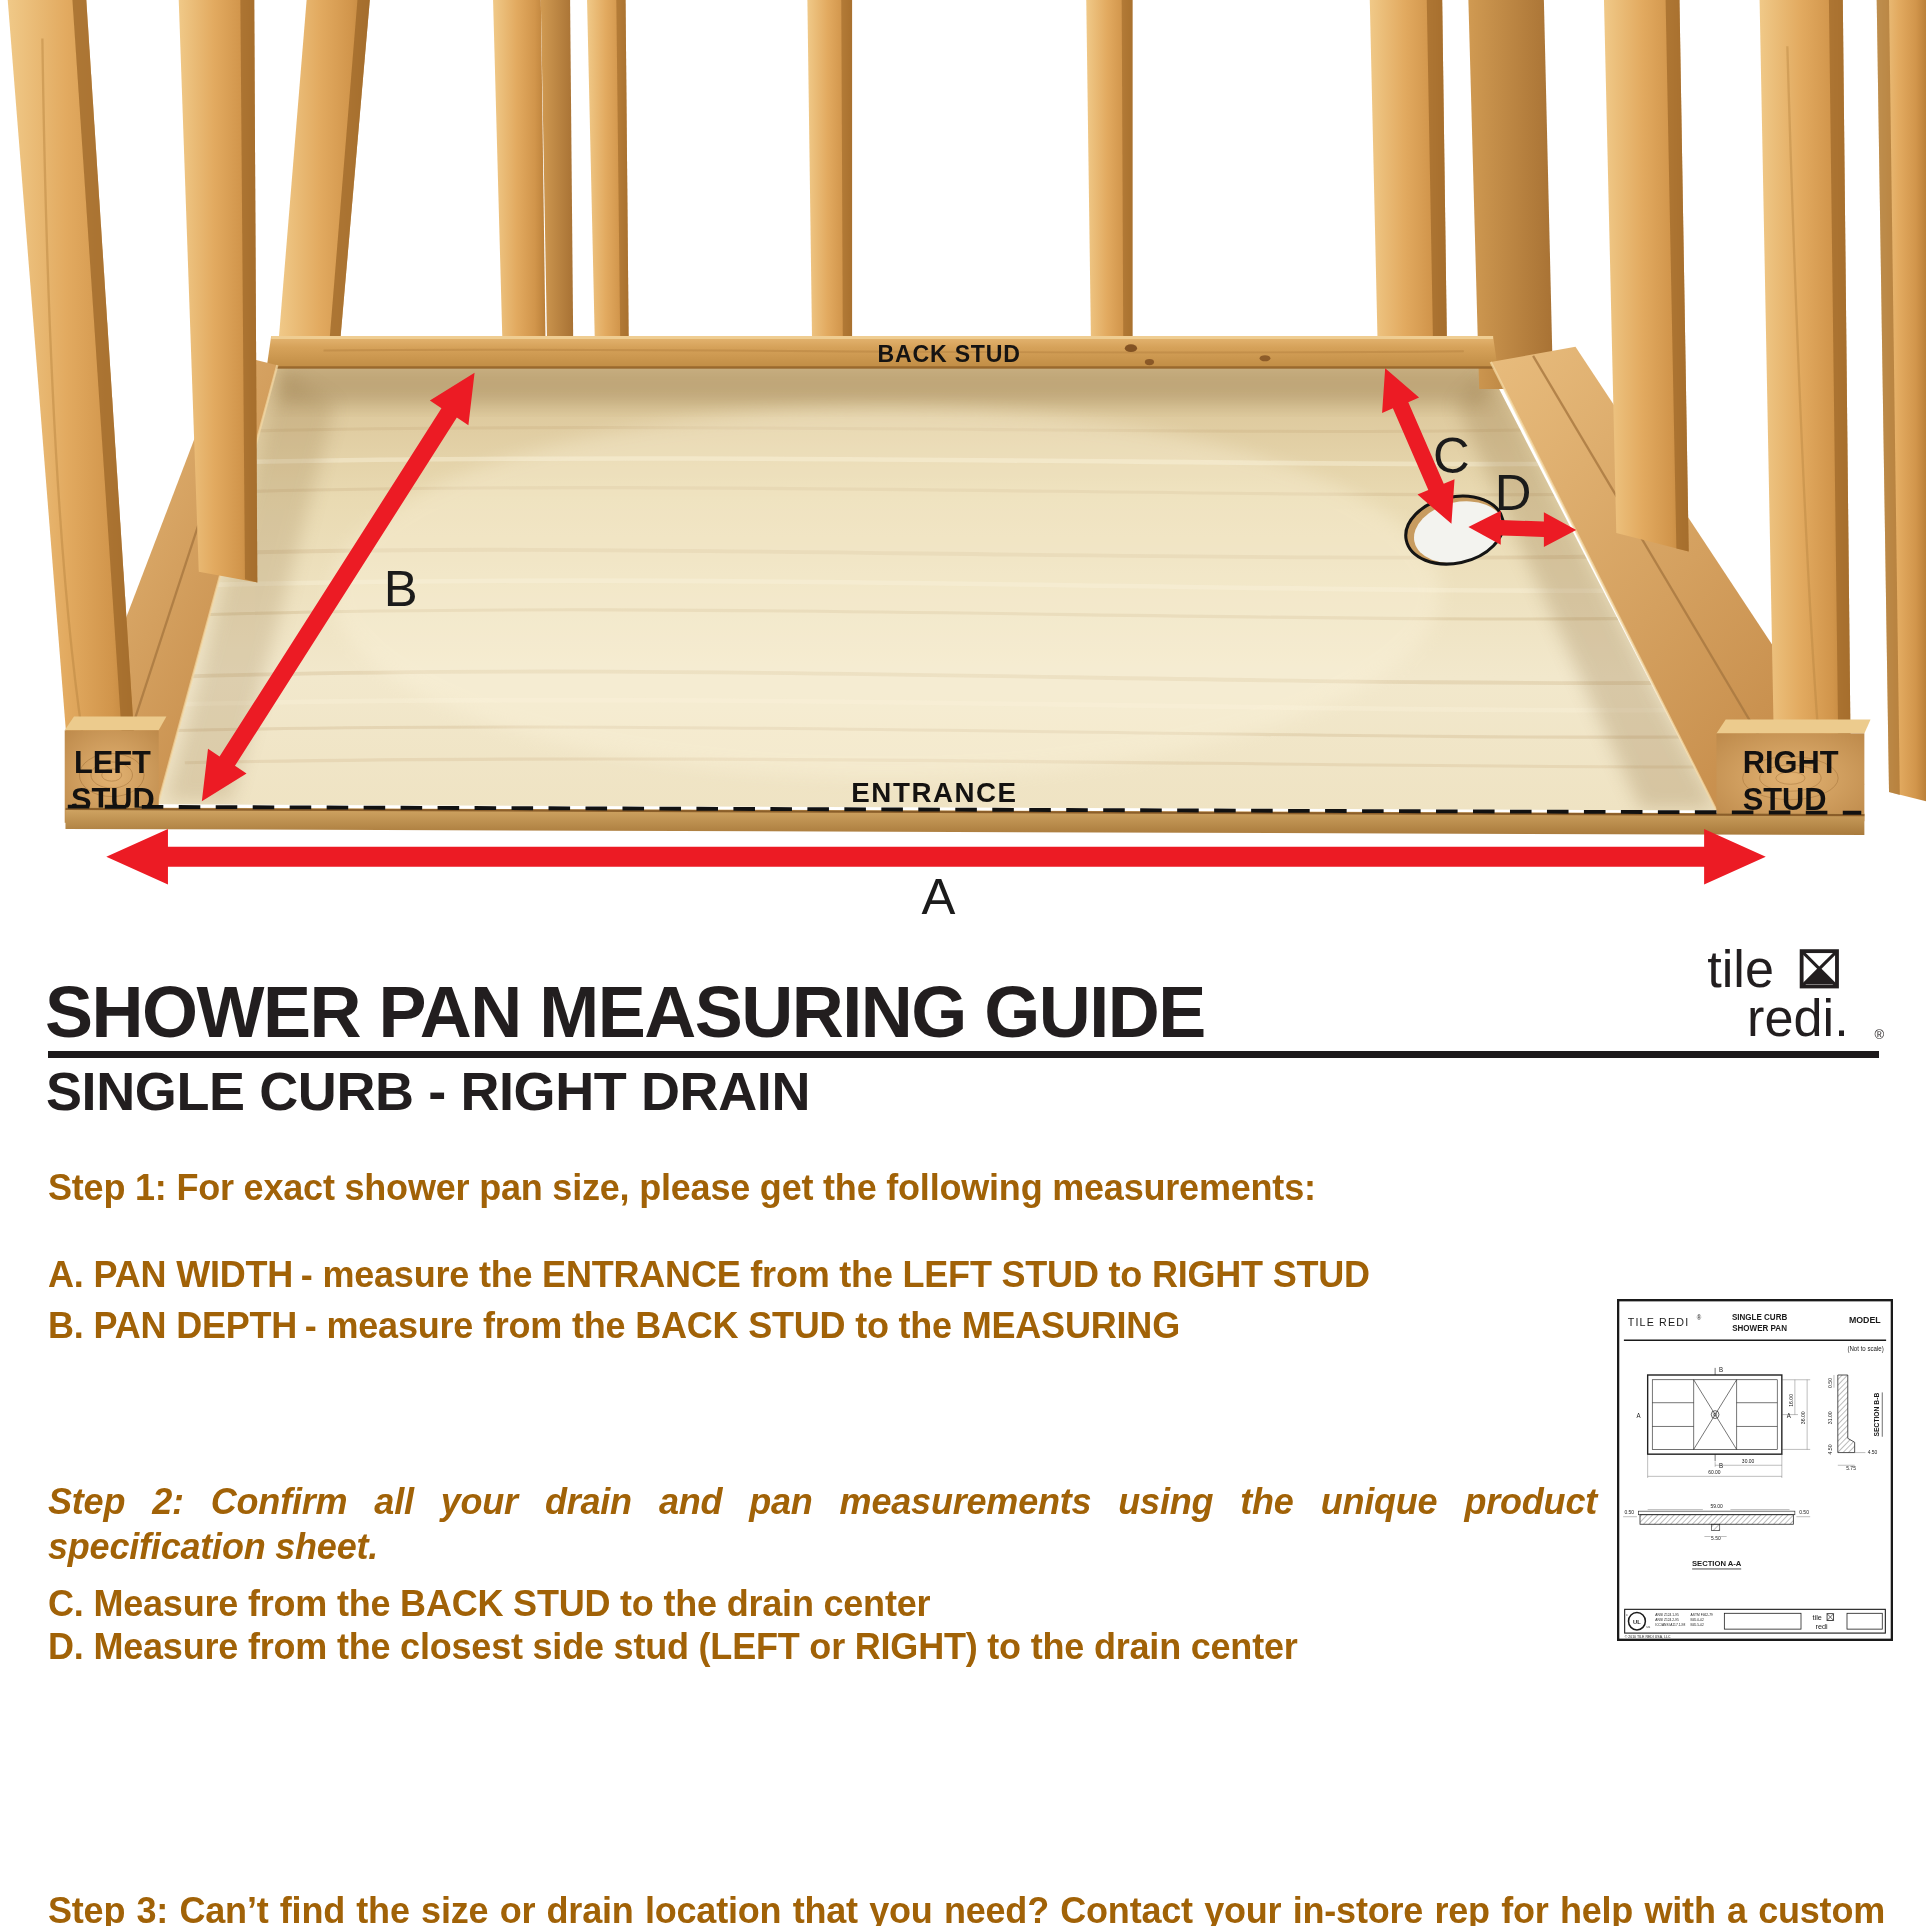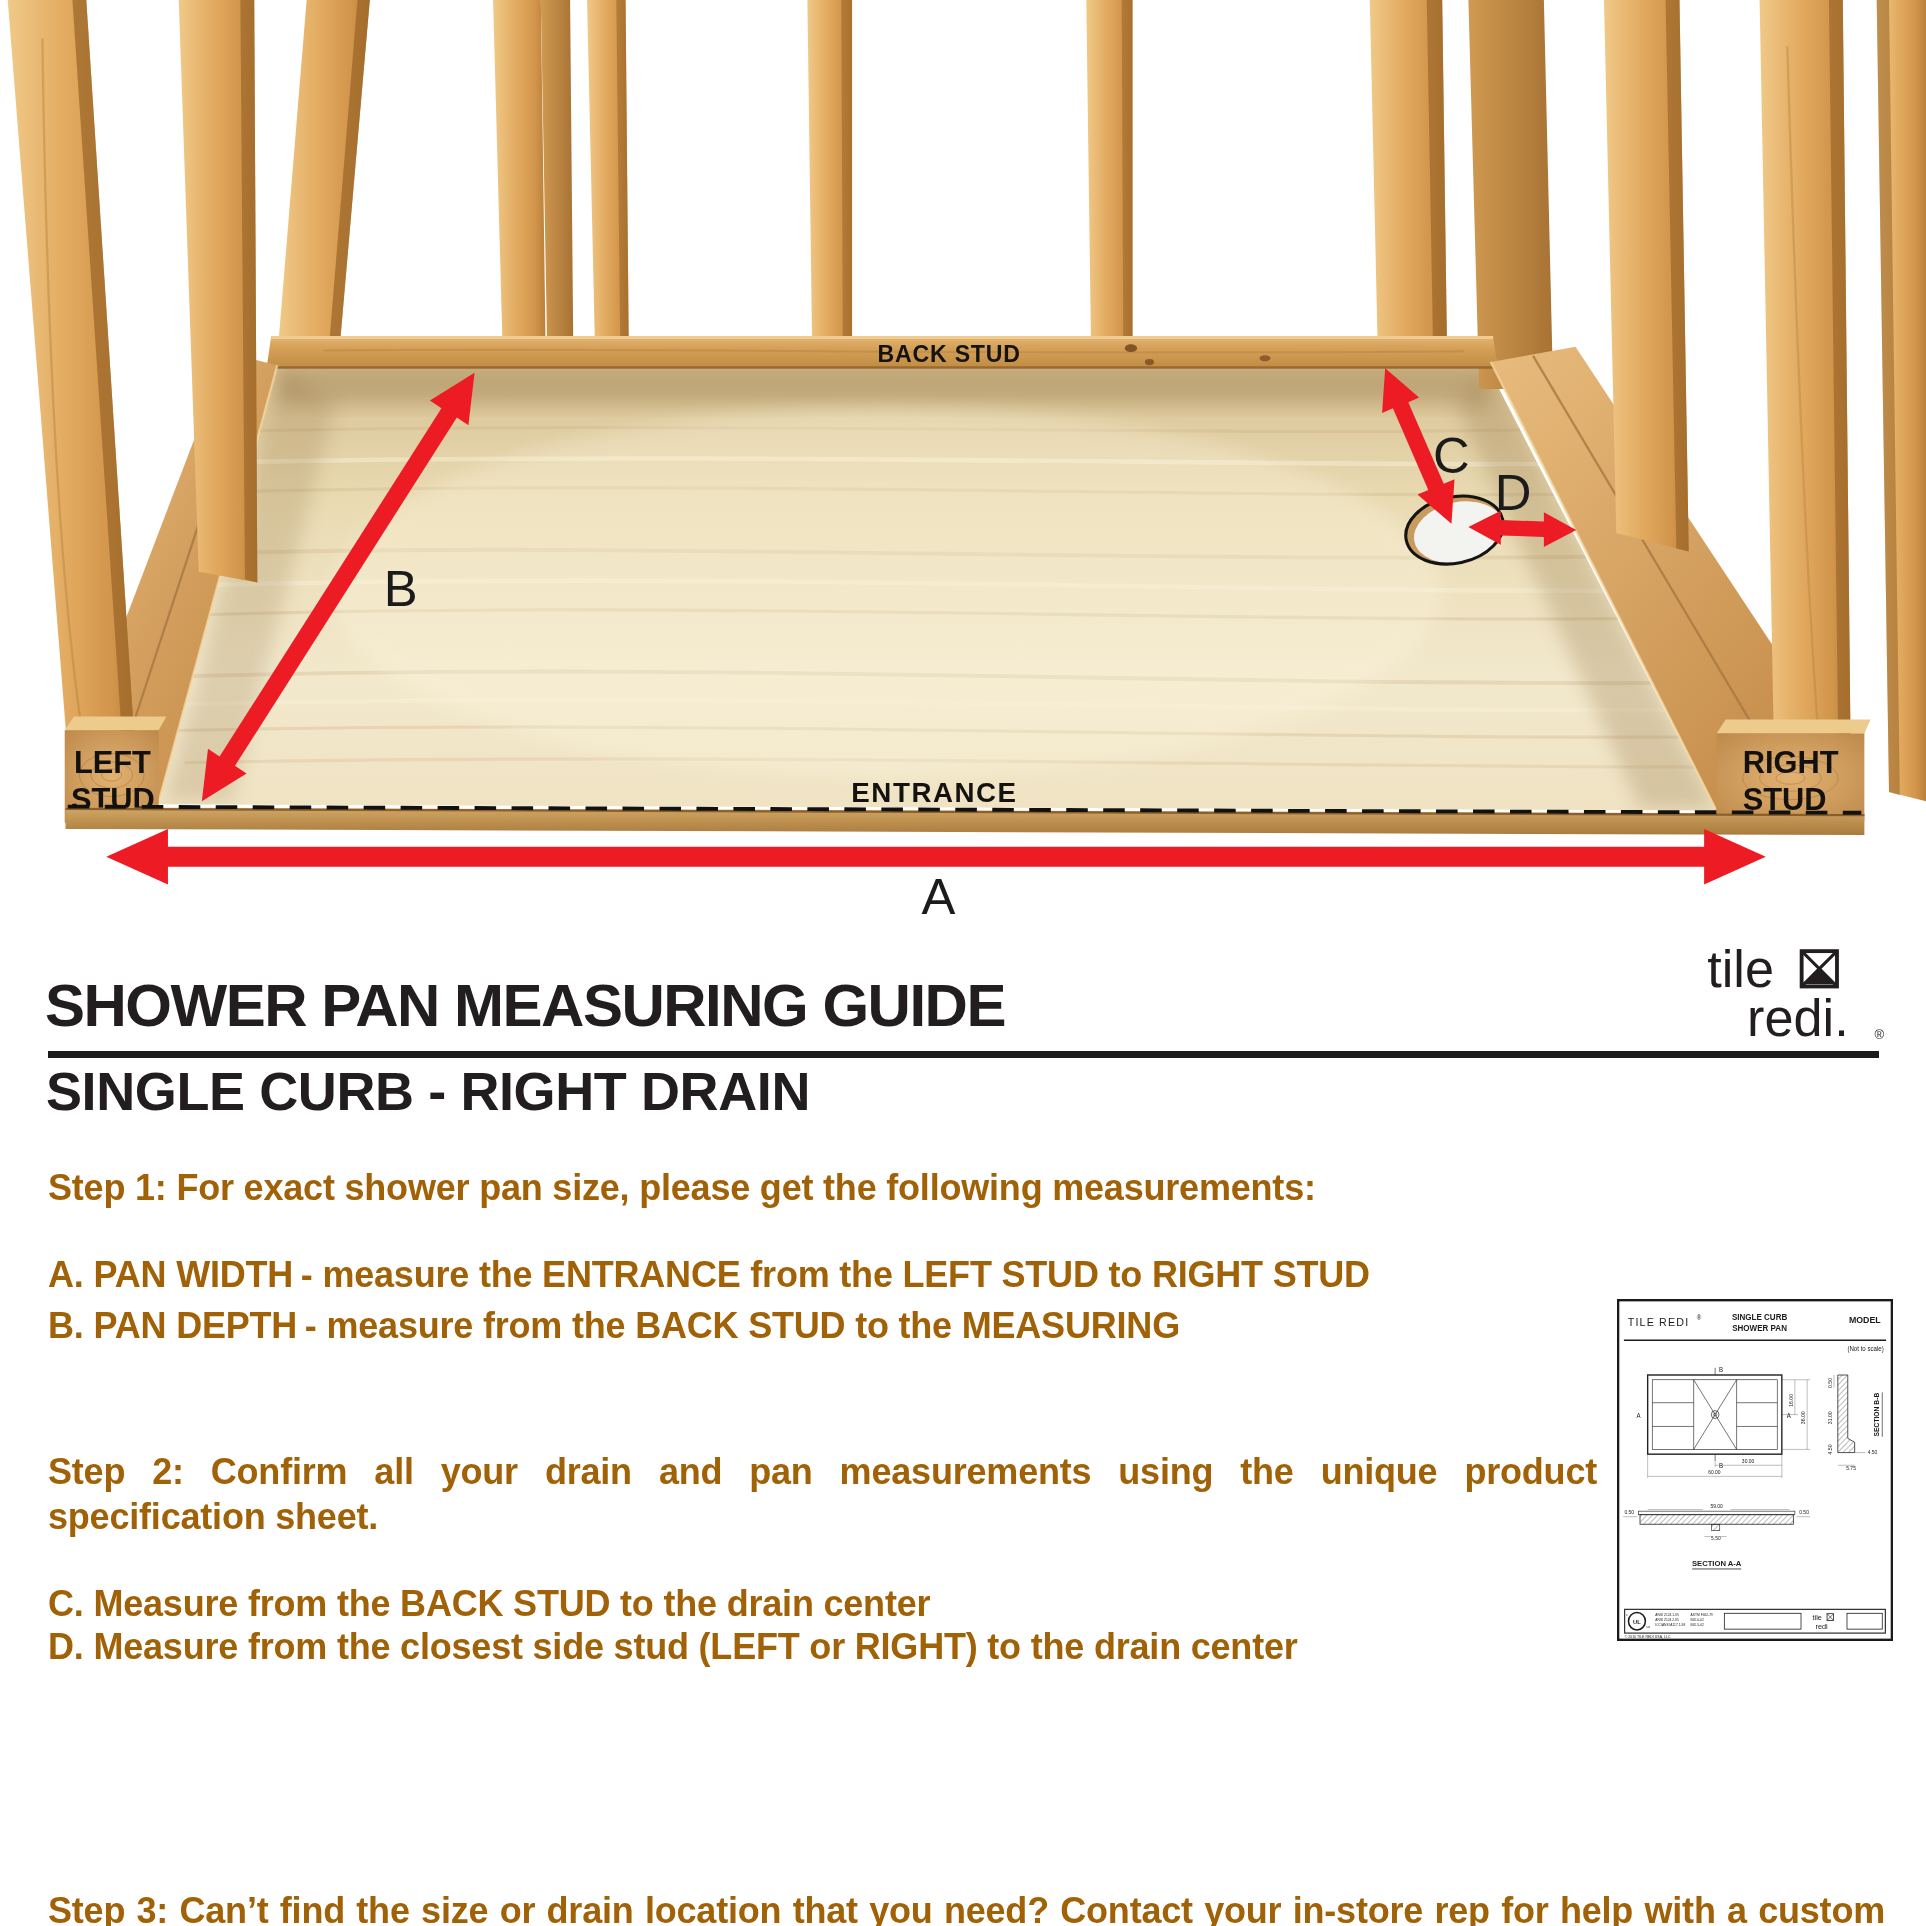--- a/index.html
+++ b/index.html
@@ -1,28 +1,28 @@
 <!DOCTYPE html>
 <html style="font-size:12.3px"><head>
 <meta charset="utf-8">
 <style>
   html,body{margin:0;padding:0;background:#fff;}
   body{width:1926px;height:1926px;position:relative;overflow:hidden;
        font-family:"Liberation Sans",sans-serif;color:#221e1f;}
   .abs{position:absolute;}
   #scene{left:0;top:0;}
-  .title{left:45px;top:971px;font-size:60px;font-weight:700;letter-spacing:-1.5px;white-space:nowrap;}
+  .title{left:45px;top:971px;font-size:72px;font-weight:700;letter-spacing:-1.5px;white-space:nowrap;}
   .rule{left:48px;top:1051px;width:1831px;height:7px;background:#1d1a1b;}
   .subtitle{left:46px;top:1060px;font-size:54px;font-weight:700;letter-spacing:-0.4px;white-space:nowrap;text-align:right;}
   .bodyline{font-size:36px;font-weight:700;letter-spacing:-0.2px;line-height:1.18;color:#a16207;white-space:nowrap;}
   .para{white-space:normal;text-align:justify;}
   .step1{left:48px;top:1167px;}
   .lineA{left:48px;top:1254px;}
   .lineB{left:48px;top:1305px;}
-  .step2{left:48px;top:1450px;width:1549px;line-height:1.24;}
+  .step2{left:48px;top:1480px;width:1549px;line-height:1.24;font-style:italic;}
   .lineC{left:48px;top:1583px;}
   .lineD{left:48px;top:1626px;}
   .step3{left:48px;top:1851px;width:1837px;line-height:1.34;margin-top:36px;}
   .term{margin-left:10px;margin-right:7.7px;}
   .lbl{margin-right:0px;}
   #logo{left:1699px;top:945px;}
   #sheet{left:1617px;top:1299px;}
   svg text{font-family:"Liberation Sans",sans-serif;}
 </style>
 </head>

